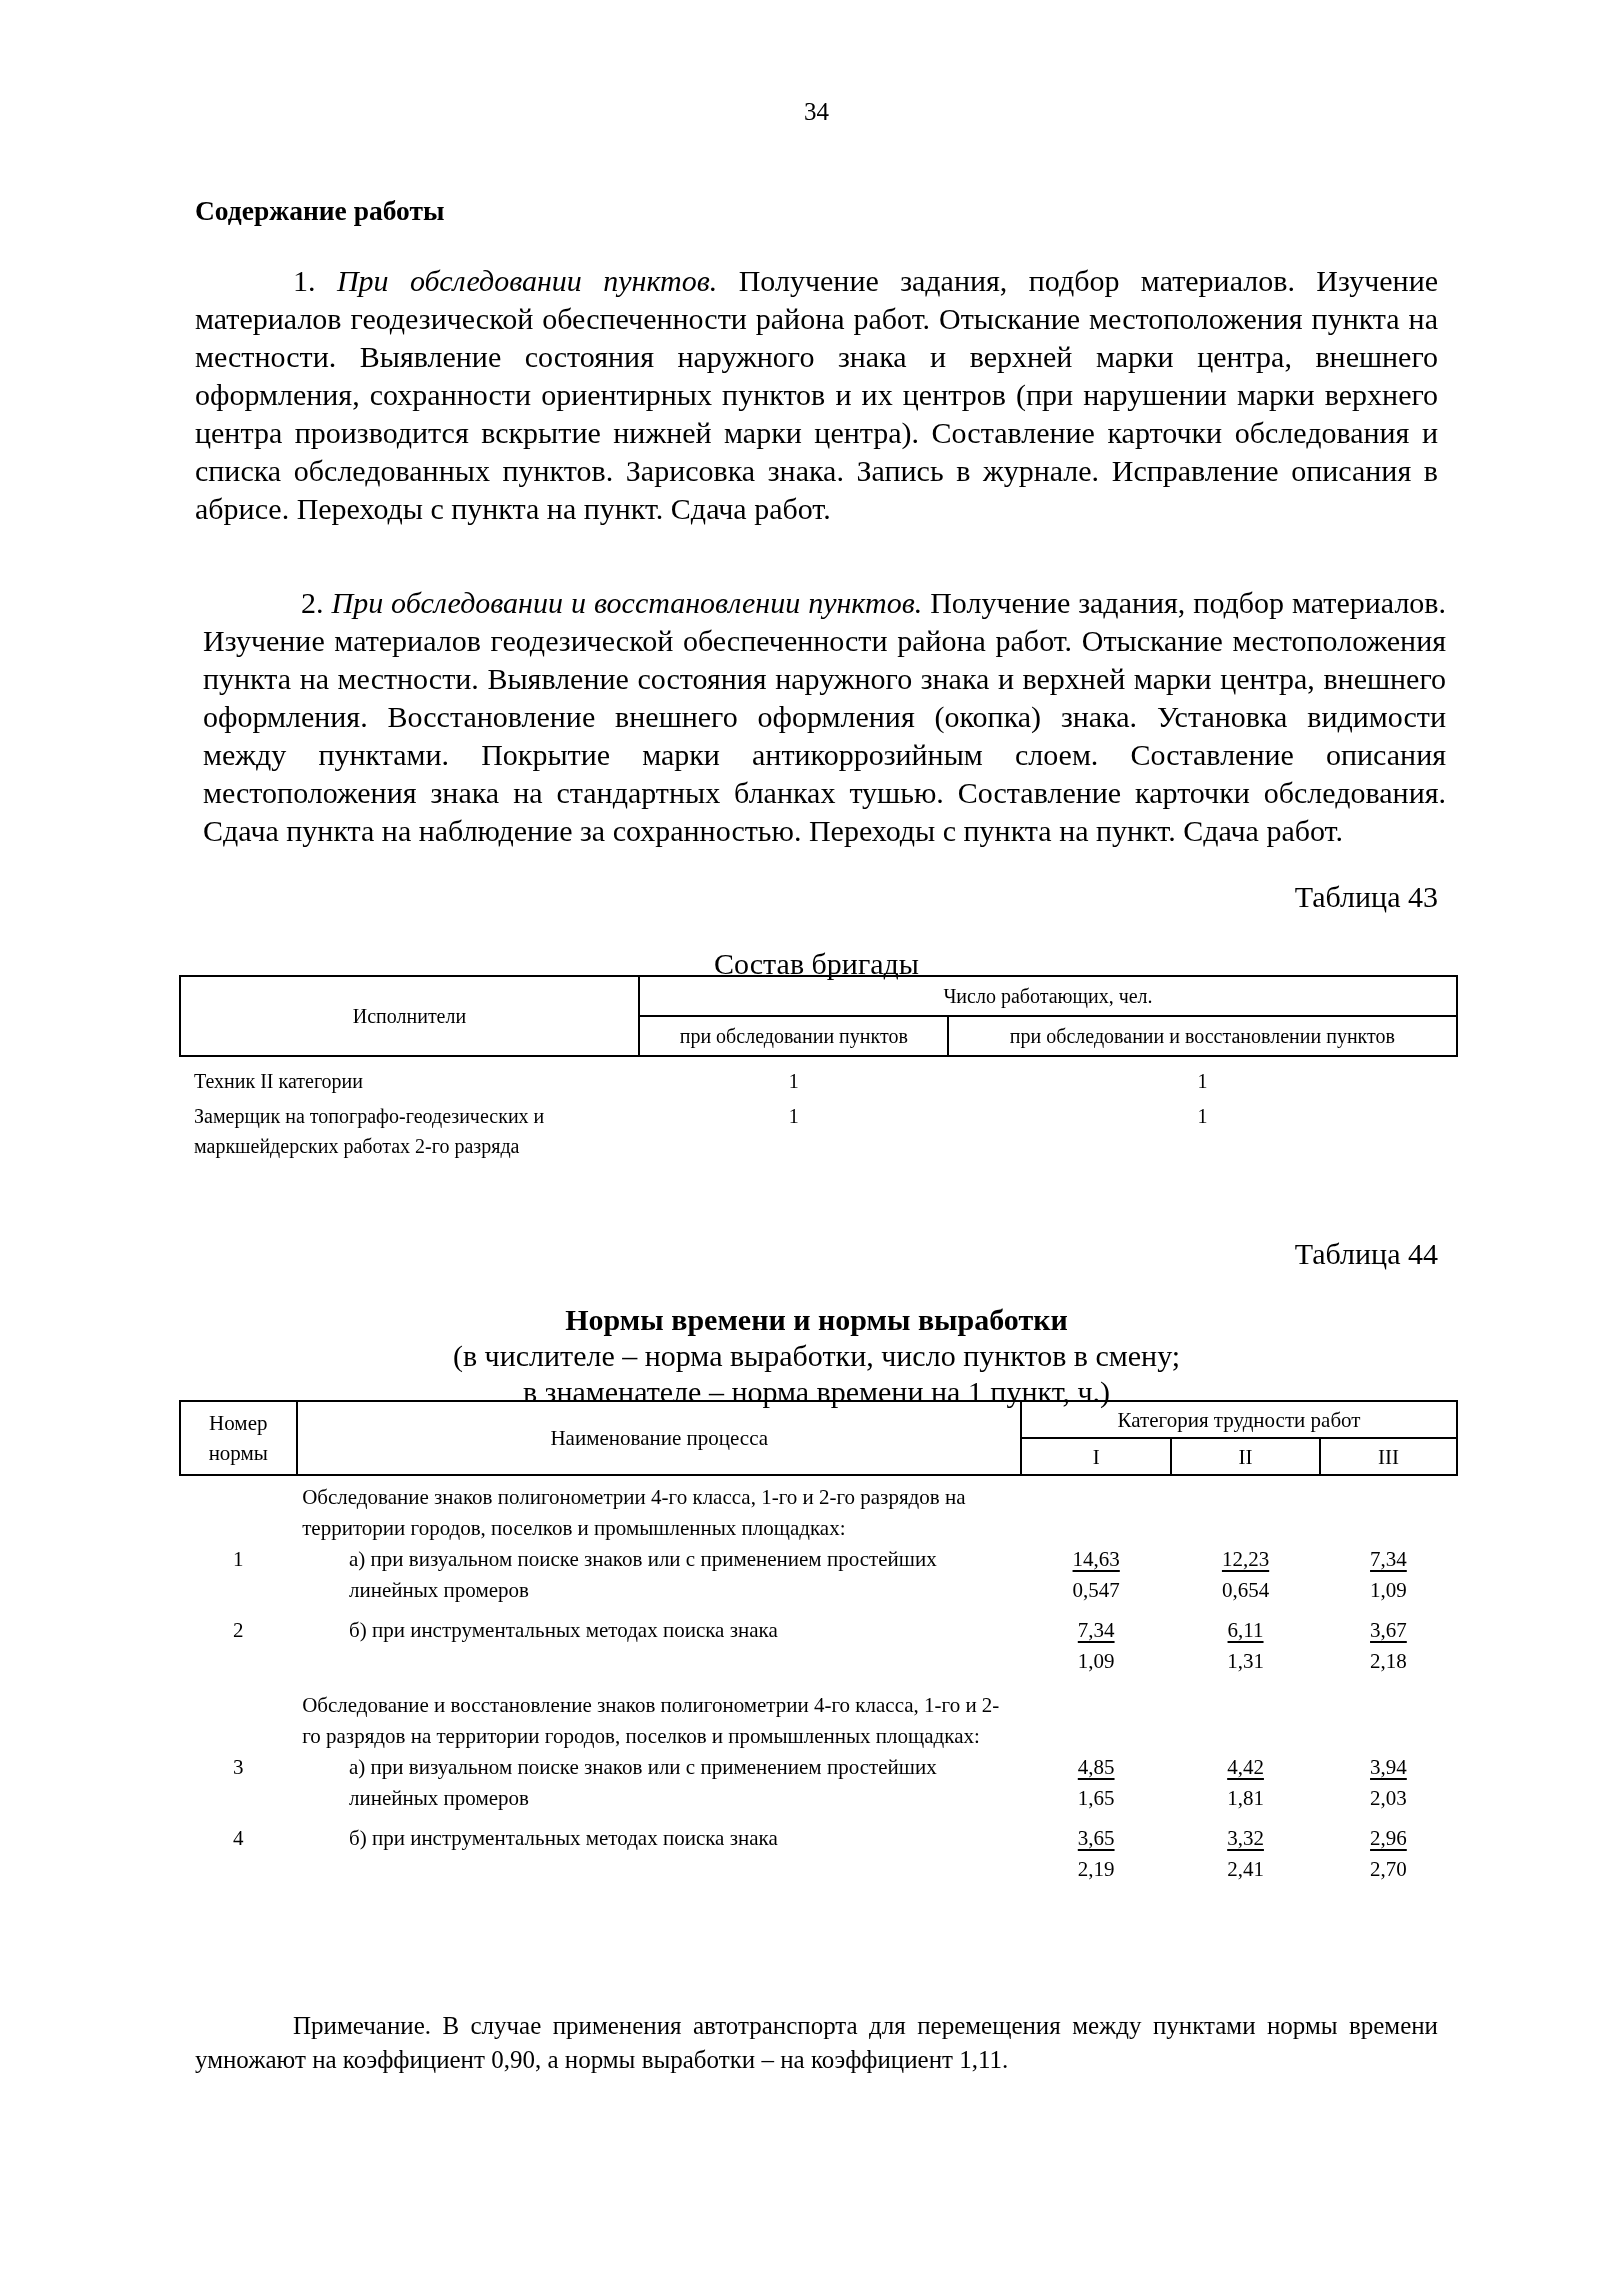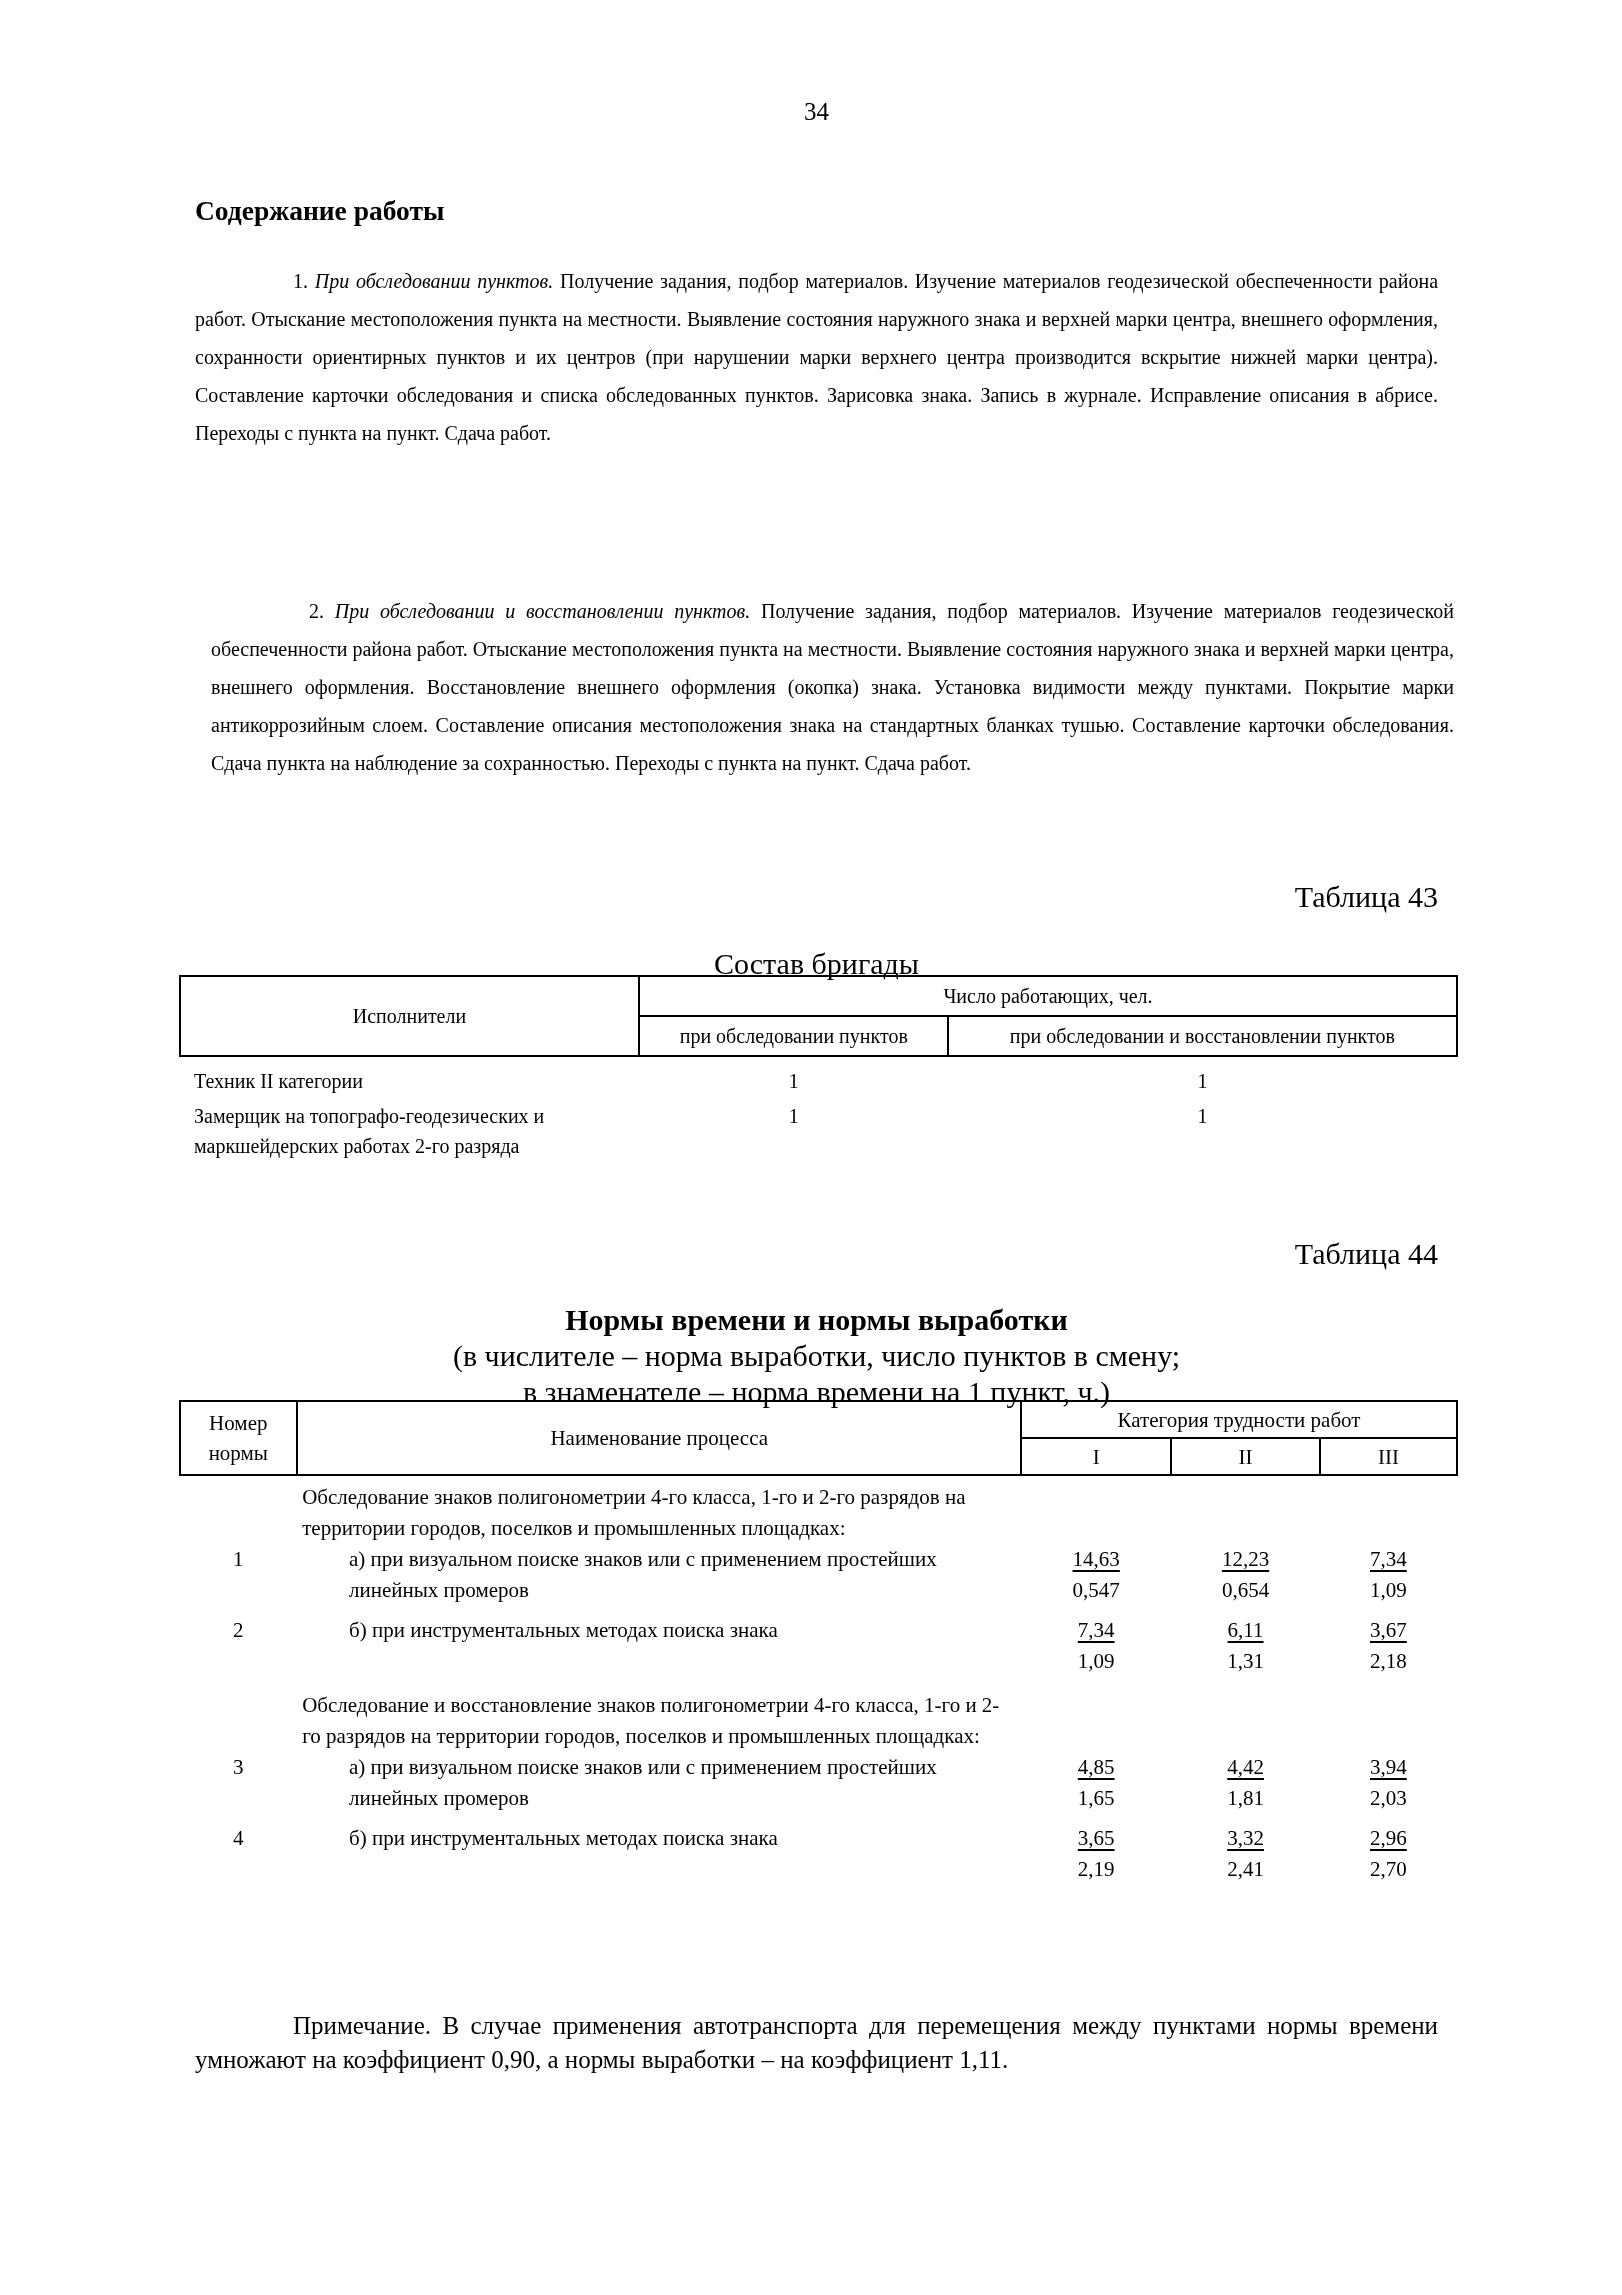--- a/index.html
+++ b/index.html
@@ -3,21 +3,21 @@
 <meta charset="utf-8">
 <style>
   html, body { margin: 0; padding: 0; background: #ffffff; }
   body {
     width: 1622px; height: 2295px; position: relative;
     font-family: "Liberation Serif", serif; color: #000;
   }
   .page { position: absolute; left: 195px; top: 0; width: 1243px; }
   .pagenum { position: absolute; top: 98px; left: 0; width: 100%; text-align: center; font-size: 25px; }
   .section-title { position: absolute; top: 195px; left: 0; width: 100%; text-align: left; font-size: 27.5px; font-weight: bold; }
-  .para { position: absolute; left: 0; width: 1243px; font-size: 20px; line-height: 38px; text-align: justify; text-indent: 98px; }
+  .para { position: absolute; left: 0; width: 1243px; font-size: 30px; line-height: 38px; text-align: justify; text-indent: 98px; }
   .para i { font-style: italic; }
   #p1 { top: 262px; }
   #p2 { top: 576px; }
   .tablelabel { position: absolute; right: 0; font-size: 30px; }
   .tabletitle { position: absolute; left: 0; width: 100%; text-align: center; font-size: 30px; margin-top: 28px; }
   table { border-collapse: collapse; position: absolute; }
   .t43 { top: 975px; left: -16.4px; width: 1279px; font-size: 20px; }
   .t43 th { font-weight: normal; border: 2px solid #000; padding: 3.9px 6.5px; line-height: 30px; }
   .t43 td { padding: 2.6px 14.4px; line-height: 30px; vertical-align: top; }
   .t43 td.num { text-align: center; }
@@ -38,21 +38,21 @@
 <div class="page">
   <div class="pagenum">34</div>
   <div class="section-title">Содержание работы</div>
 
   <p class="para" id="p1" style="margin:0">
     <span>1.</span>
     <i>При обследовании пунктов.</i>
     <span>Получение задания, подбор материалов. Изучение материалов геодезической обеспеченности района работ. Отыскание местоположения пункта на местности. Выявление состояния наружного знака и верхней марки центра, внешнего оформления, сохранности ориентирных пунктов и их центров (при нарушении марки верхнего центра производится вскрытие нижней марки центра). Составление карточки обследования и списка обследованных пунктов. Зарисовка знака. Запись в журнале. Исправление описания в абрисе. Переходы с пункта на пункт. Сдача работ.</span>
   </p>
 
-  <p class="para" id="p2" style="margin:16px">
+  <p class="para" id="p2" style="margin:8px">
     <span>2.</span>
     <i>При обследовании и восстановлении пунктов.</i>
     <span>Получение задания, подбор материалов. Изучение материалов геодезической обеспеченности района работ. Отыскание местоположения пункта на местности. Выявление состояния наружного знака и верхней марки центра, внешнего оформления. Восстановление внешнего оформления (окопка) знака. Установка видимости между пунктами. Покрытие марки антикоррозийным слоем. Составление описания местоположения знака на стандартных бланках тушью. Составление карточки обследования. Сдача пункта на наблюдение за сохранностью. Переходы с пункта на пункт. Сдача работ.</span>
   </p>
 
   <div class="tablelabel" style="top:880px">Таблица 43</div>
   <div class="tabletitle" style="top:919px">Состав бригады</div>
 
   <table class="t43">
     <thead>

